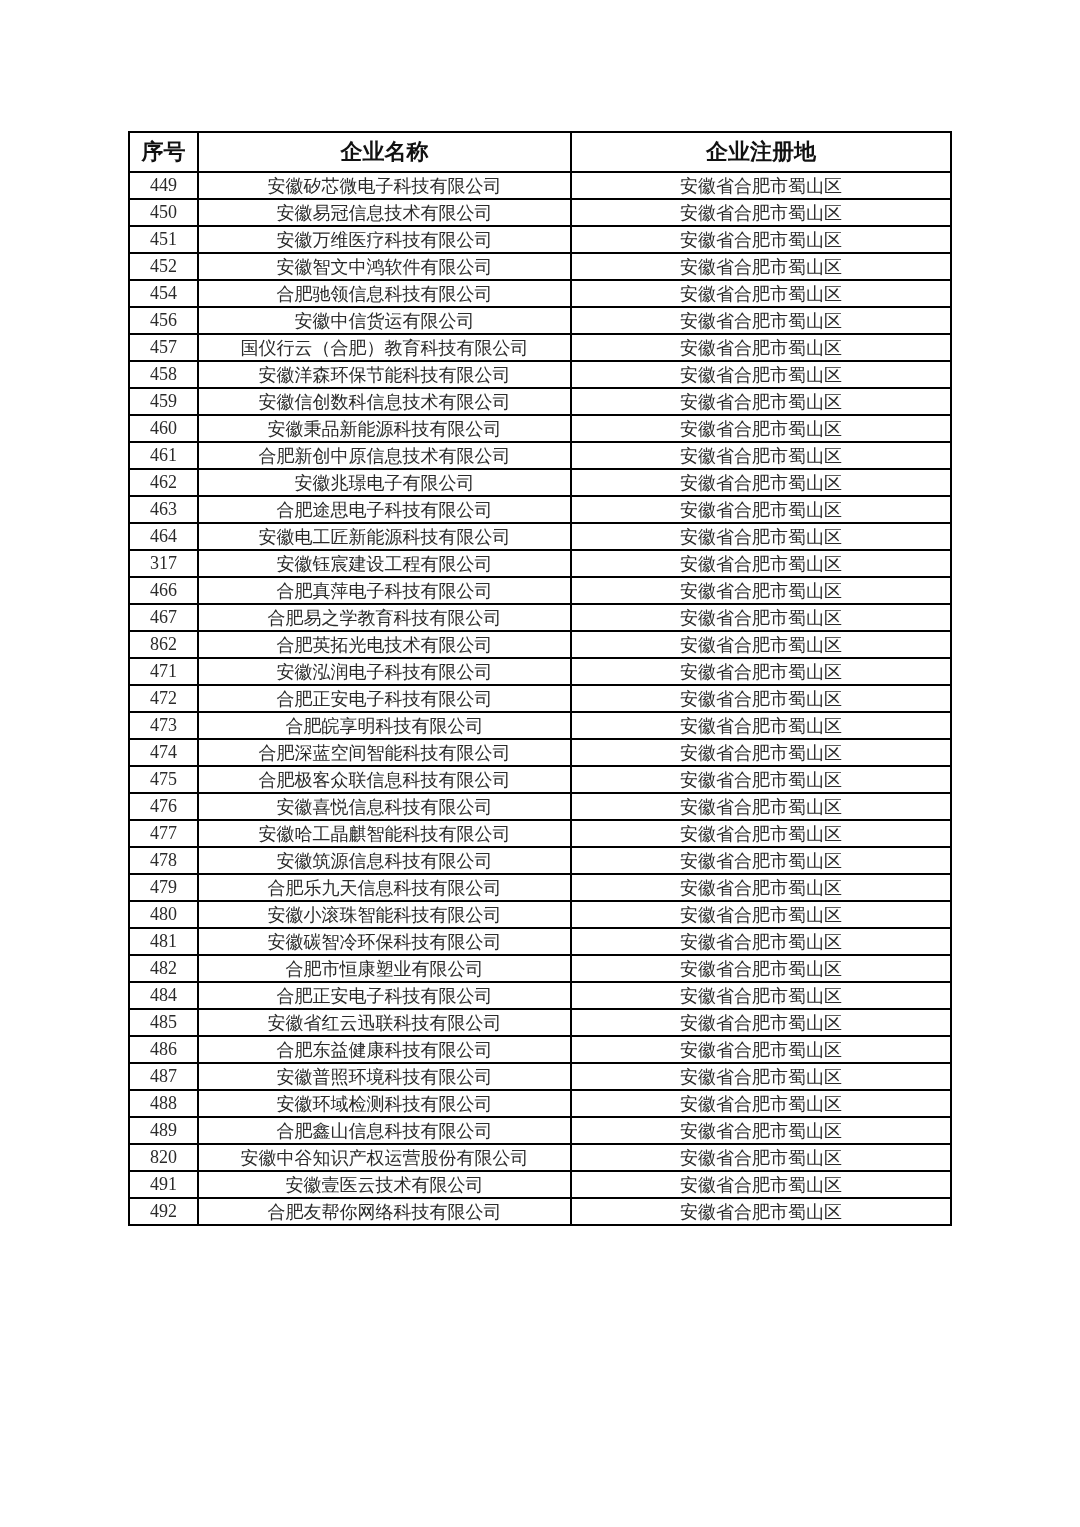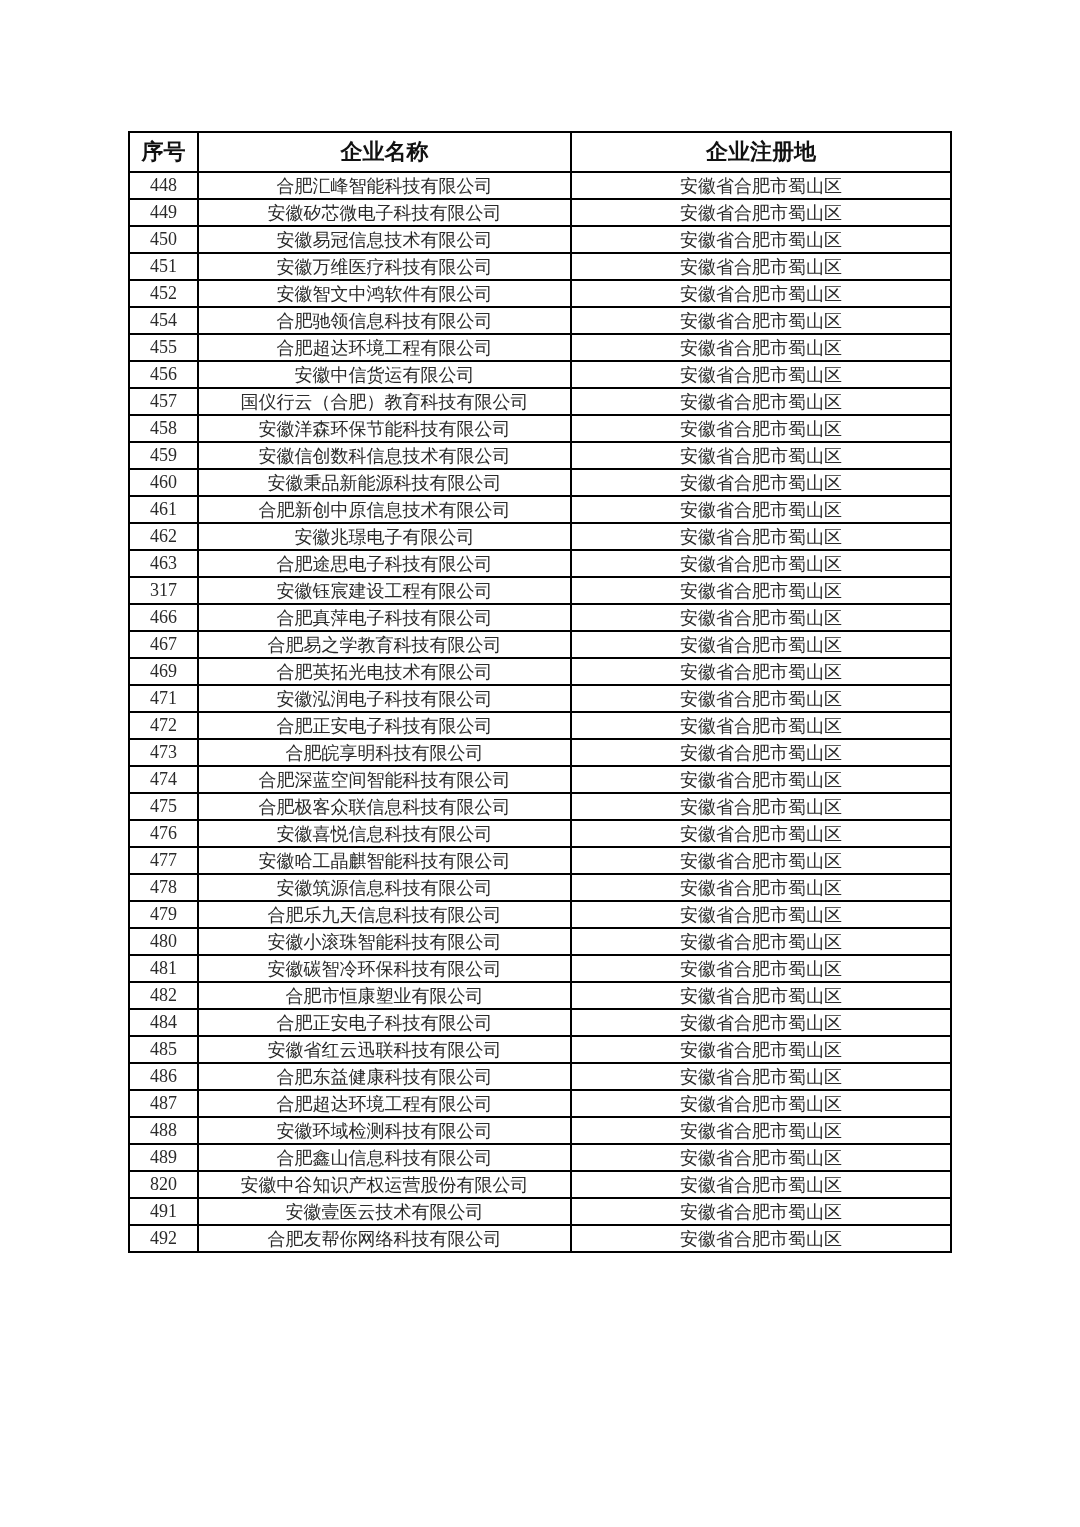--- a/index.html
+++ b/index.html
@@ -63,25 +63,20 @@
     </colgroup>
     <thead>
       <tr>
         <th>序号</th>
         <th>企业名称</th>
         <th>企业注册地</th>
       </tr>
     </thead>
     <tbody id="table-body">
 
-    <tr>
-          <td>448</td>
-          <td>合肥汇峰智能科技有限公司</td>
-          <td>安徽省合肥市蜀山区</td>
-        </tr>
         <tr>
           <td>449</td>
           <td>安徽矽芯微电子科技有限公司</td>
           <td>安徽省合肥市蜀山区</td>
         </tr>
         <tr>
           <td>450</td>
           <td>安徽易冠信息技术有限公司</td>
           <td>安徽省合肥市蜀山区</td>
         </tr>
@@ -94,25 +89,20 @@
           <td>452</td>
           <td>安徽智文中鸿软件有限公司</td>
           <td>安徽省合肥市蜀山区</td>
         </tr>
         <tr>
           <td>454</td>
           <td>合肥驰领信息科技有限公司</td>
           <td>安徽省合肥市蜀山区</td>
         </tr>
         <tr>
-          <td>455</td>
-          <td>合肥超达环境工程有限公司</td>
-          <td>安徽省合肥市蜀山区</td>
-        </tr>
-        <tr>
           <td>456</td>
           <td>安徽中信货运有限公司</td>
           <td>安徽省合肥市蜀山区</td>
         </tr>
         <tr>
           <td>457</td>
           <td>国仪行云（合肥）教育科技有限公司</td>
           <td>安徽省合肥市蜀山区</td>
         </tr>
         <tr>
@@ -139,36 +129,41 @@
           <td>462</td>
           <td>安徽兆璟电子有限公司</td>
           <td>安徽省合肥市蜀山区</td>
         </tr>
         <tr>
           <td>463</td>
           <td>合肥途思电子科技有限公司</td>
           <td>安徽省合肥市蜀山区</td>
         </tr>
         <tr>
+          <td>464</td>
+          <td>安徽电工匠新能源科技有限公司</td>
+          <td>安徽省合肥市蜀山区</td>
+        </tr>
+        <tr>
           <td>317</td>
           <td>安徽钰宸建设工程有限公司</td>
           <td>安徽省合肥市蜀山区</td>
         </tr>
         <tr>
           <td>466</td>
           <td>合肥真萍电子科技有限公司</td>
           <td>安徽省合肥市蜀山区</td>
         </tr>
         <tr>
           <td>467</td>
           <td>合肥易之学教育科技有限公司</td>
           <td>安徽省合肥市蜀山区</td>
         </tr>
         <tr>
-          <td>469</td>
+          <td>862</td>
           <td>合肥英拓光电技术有限公司</td>
           <td>安徽省合肥市蜀山区</td>
         </tr>
         <tr>
           <td>471</td>
           <td>安徽泓润电子科技有限公司</td>
           <td>安徽省合肥市蜀山区</td>
         </tr>
         <tr>
           <td>472</td>
@@ -235,21 +230,21 @@
           <td>安徽省红云迅联科技有限公司</td>
           <td>安徽省合肥市蜀山区</td>
         </tr>
         <tr>
           <td>486</td>
           <td>合肥东益健康科技有限公司</td>
           <td>安徽省合肥市蜀山区</td>
         </tr>
         <tr>
           <td>487</td>
-          <td>合肥超达环境工程有限公司</td>
+          <td>安徽普照环境科技有限公司</td>
           <td>安徽省合肥市蜀山区</td>
         </tr>
         <tr>
           <td>488</td>
           <td>安徽环域检测科技有限公司</td>
           <td>安徽省合肥市蜀山区</td>
         </tr>
         <tr>
           <td>489</td>
           <td>合肥鑫山信息科技有限公司</td>

